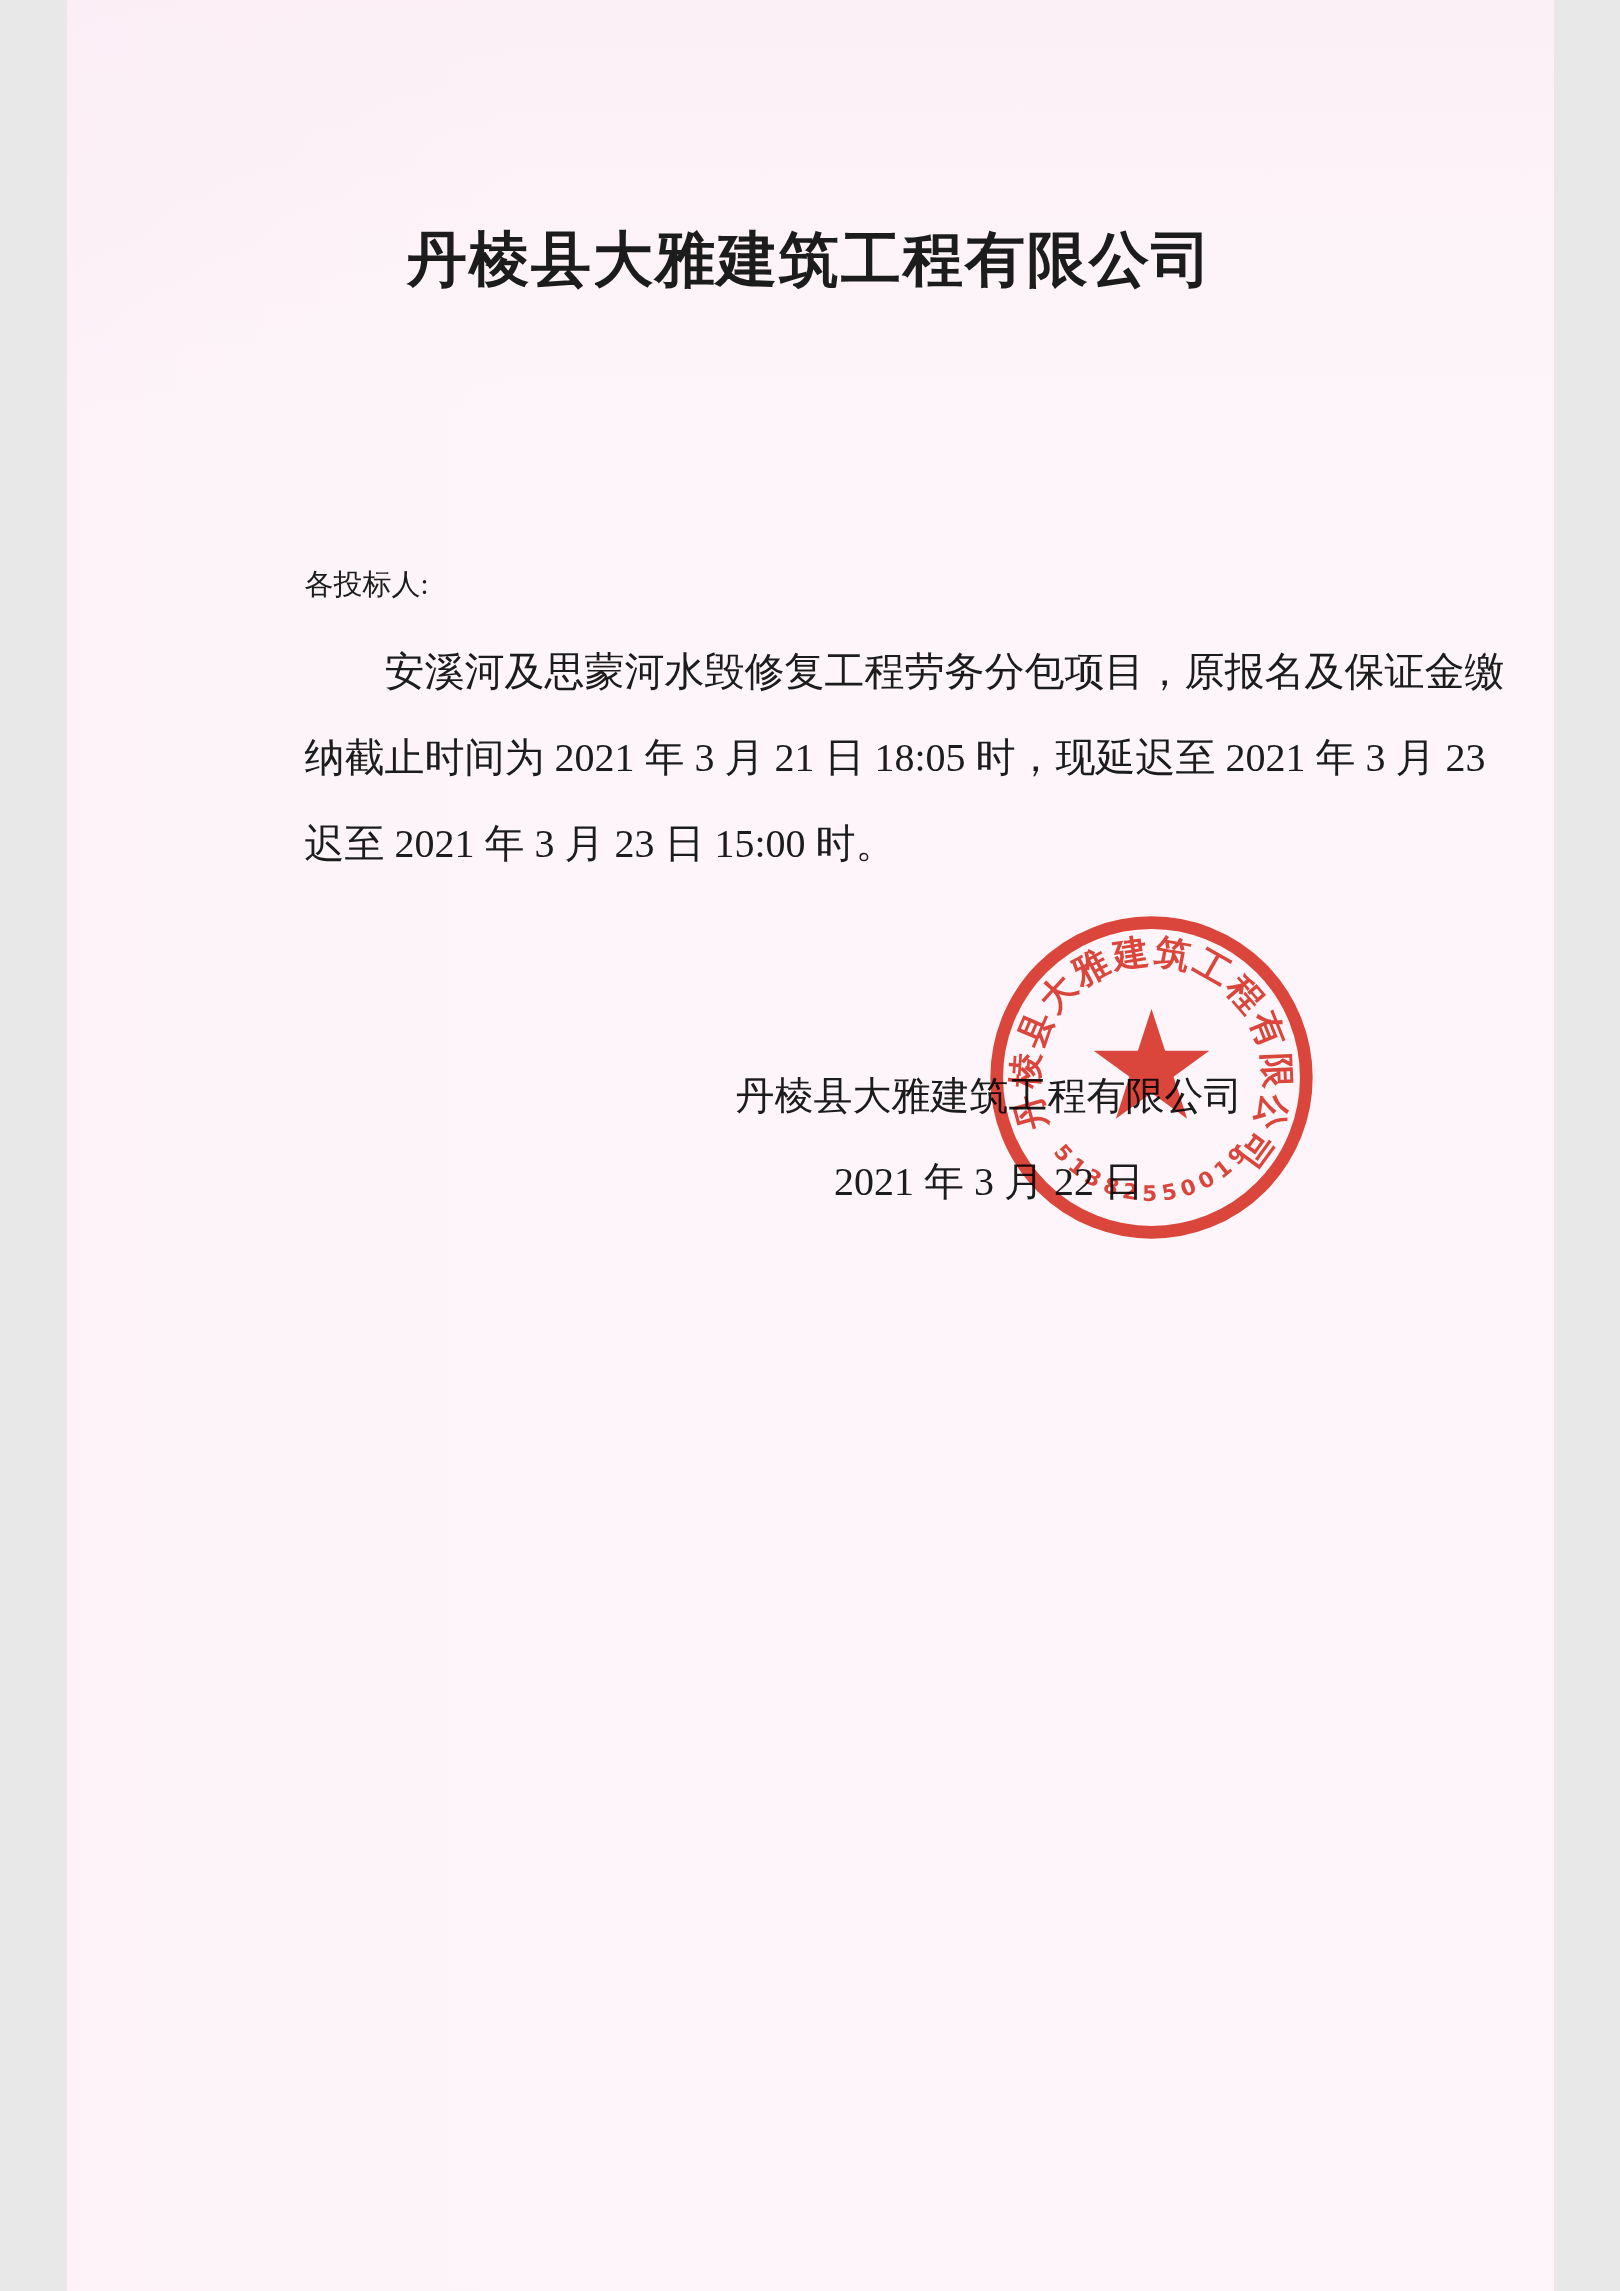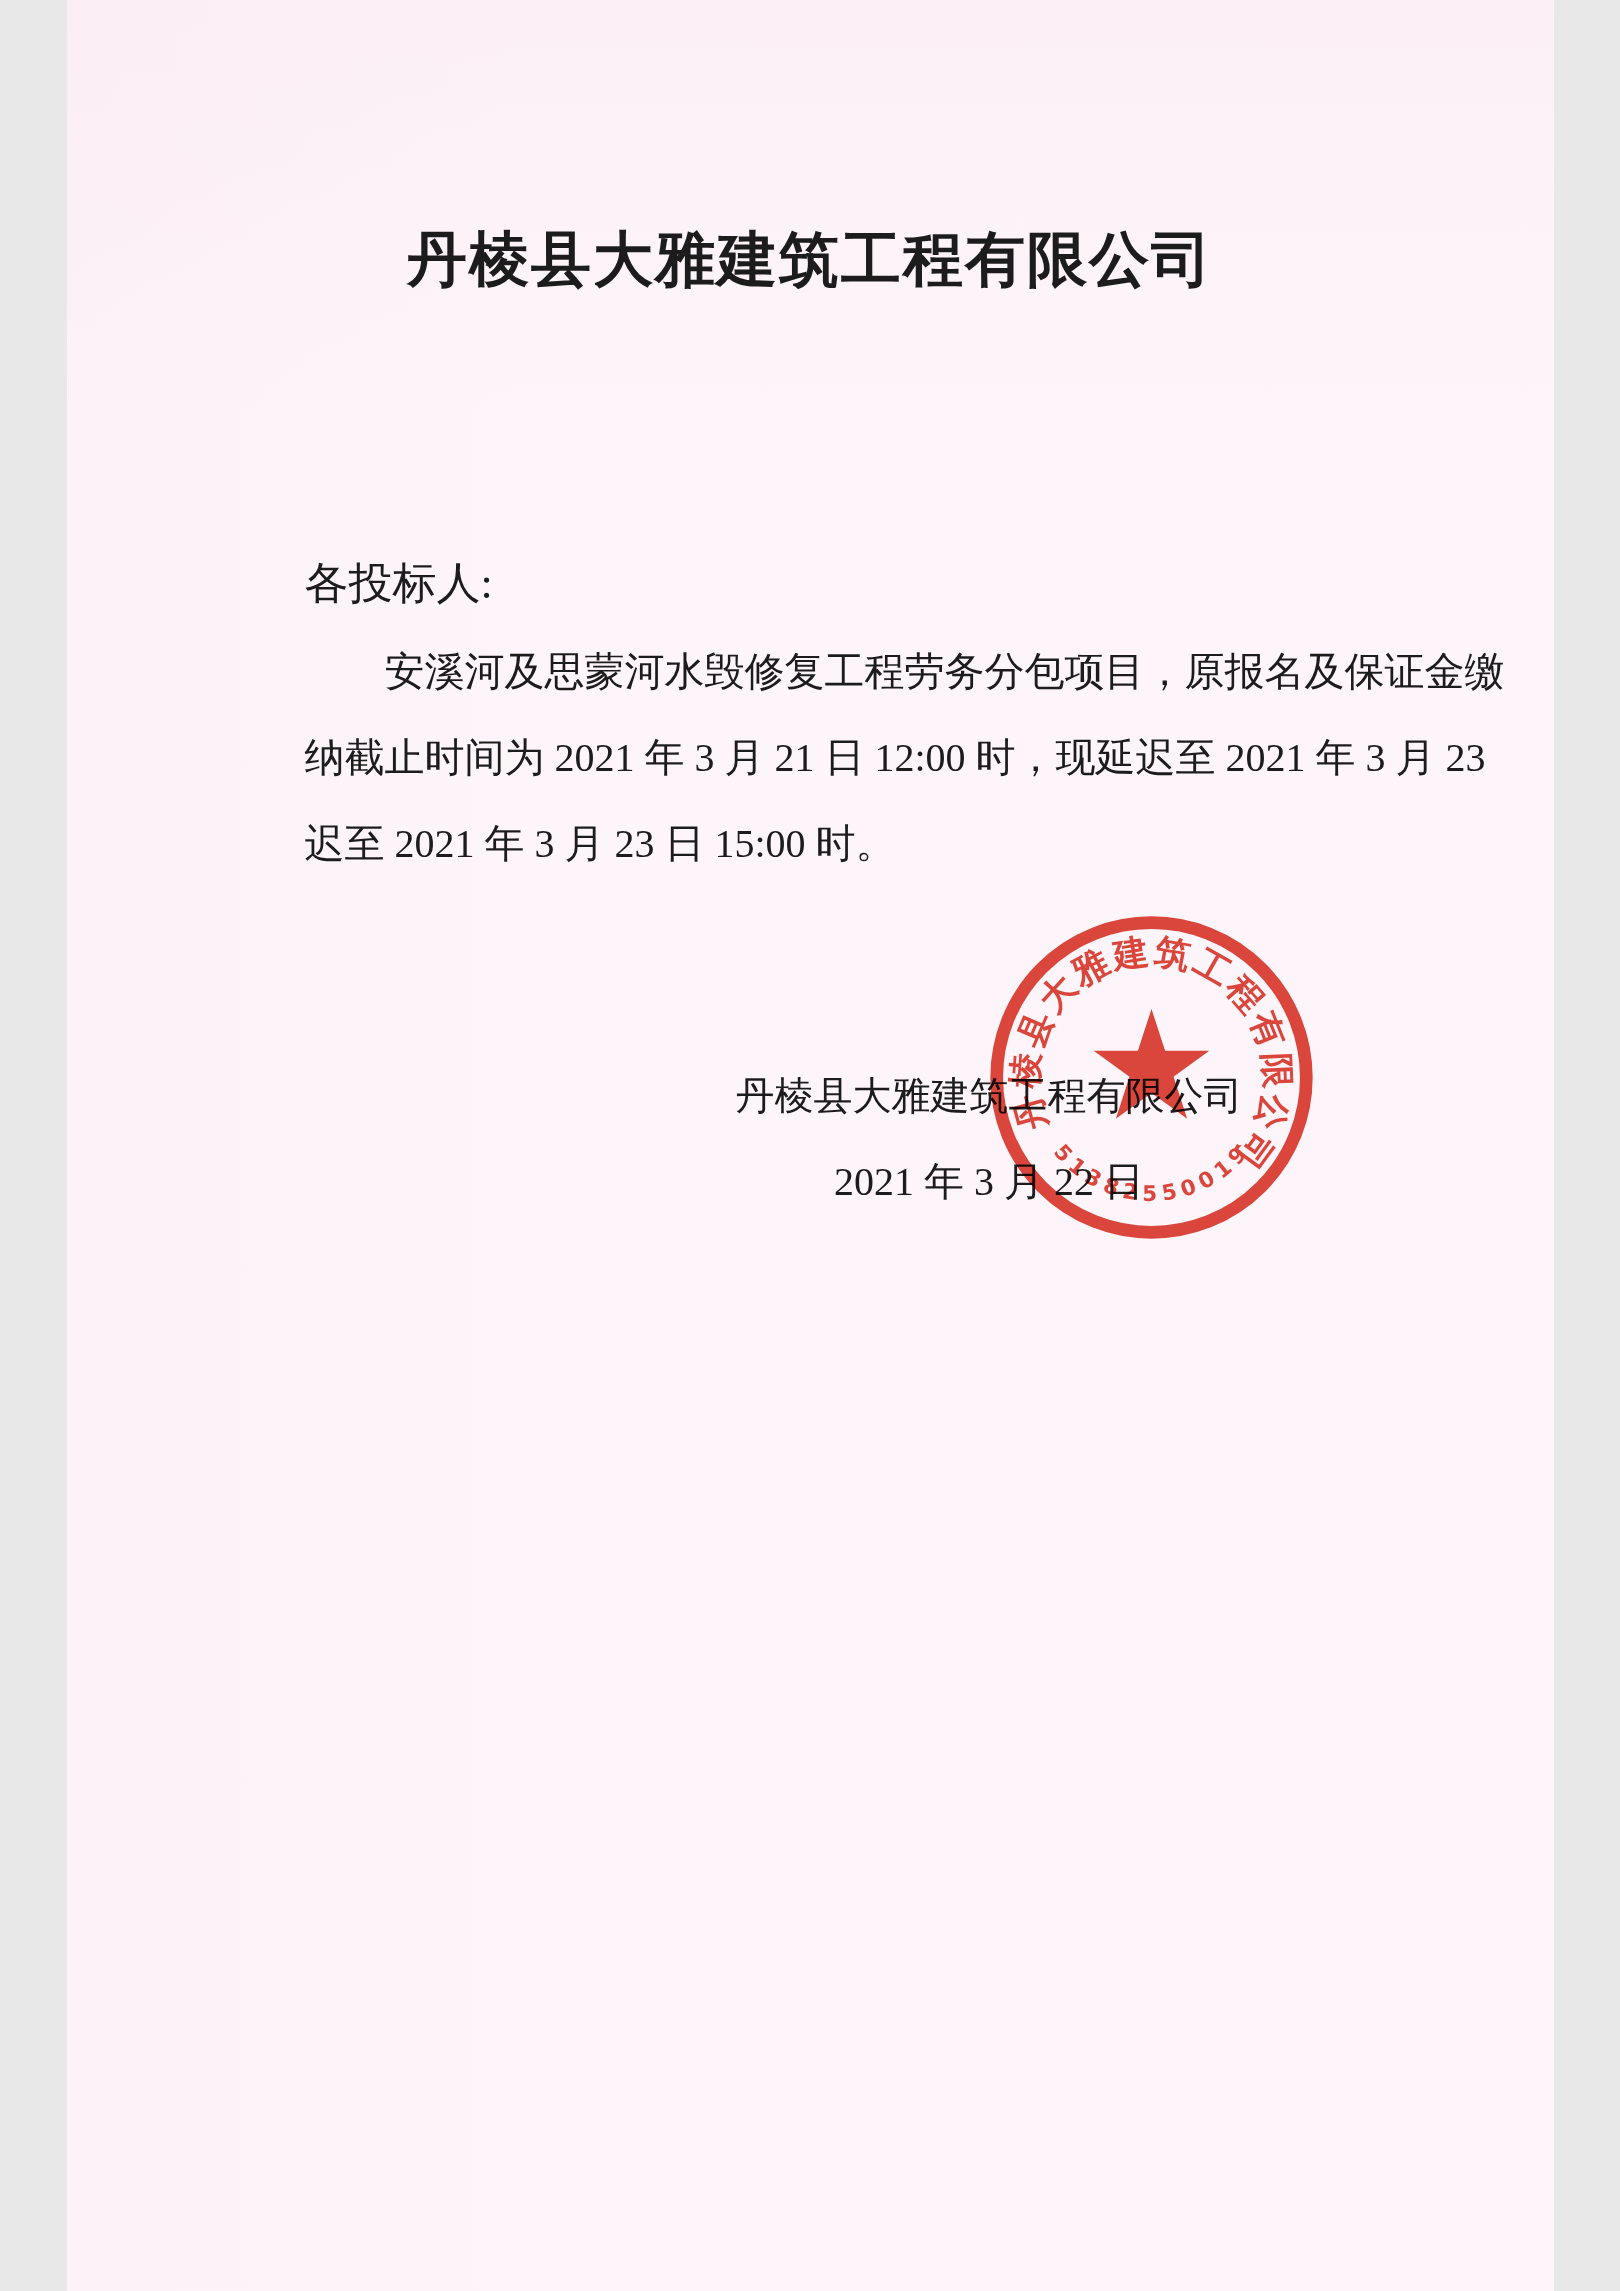--- a/index.html
+++ b/index.html
@@ -31,21 +31,21 @@
     font-size: 60px;
     letter-spacing: 2px;
     white-space: nowrap;
   }
   .doc-title.line1 { top: 220px; }
   .doc-title.line2 { top: 351px; }
   .salutation {
     position: absolute;
     left: 238px;
     top: 541px;
-    font-size: 44px;
+    font-size: 29px;
     line-height: 86px;
     white-space: nowrap;
   }
   .body-paragraph {
     position: absolute;
     left: 238px;
     top: 629px;
     width: 1171px;
     font-size: 40px;
   }
@@ -104,21 +104,21 @@
 
 <div class="page">
 
   <div class="doc-title line1">丹棱县大雅建筑工程有限公司</div>
 
 
   <div class="salutation">各投标人:</div>
 
   <div class="body-paragraph">
     <div class="line indent">安溪河及思蒙河水毁修复工程劳务分包项目，原报名及保证金缴</div>
-    <div class="line">纳截止时间为 2021 年 3 月 21 日 12:00 时，现延迟至 2021 年 3 月 23</div>
+    <div class="line">纳截止时间为 2021 年 3 月 21 日 18:05 时，现延迟至 2021 年 3 月 23</div>
     <div class="line">迟至 2021 年 3 月 23 日 15:00 时。</div>
   </div>
 
   <div class="signature-block">
     <div class="signature-company">丹棱县大雅建筑工程有限公司</div>
     <div class="signature-date">2021 年 3 月 22 日</div>
   </div>
 
   <div class="stamp">
     <svg viewBox="0 0 346 346">

